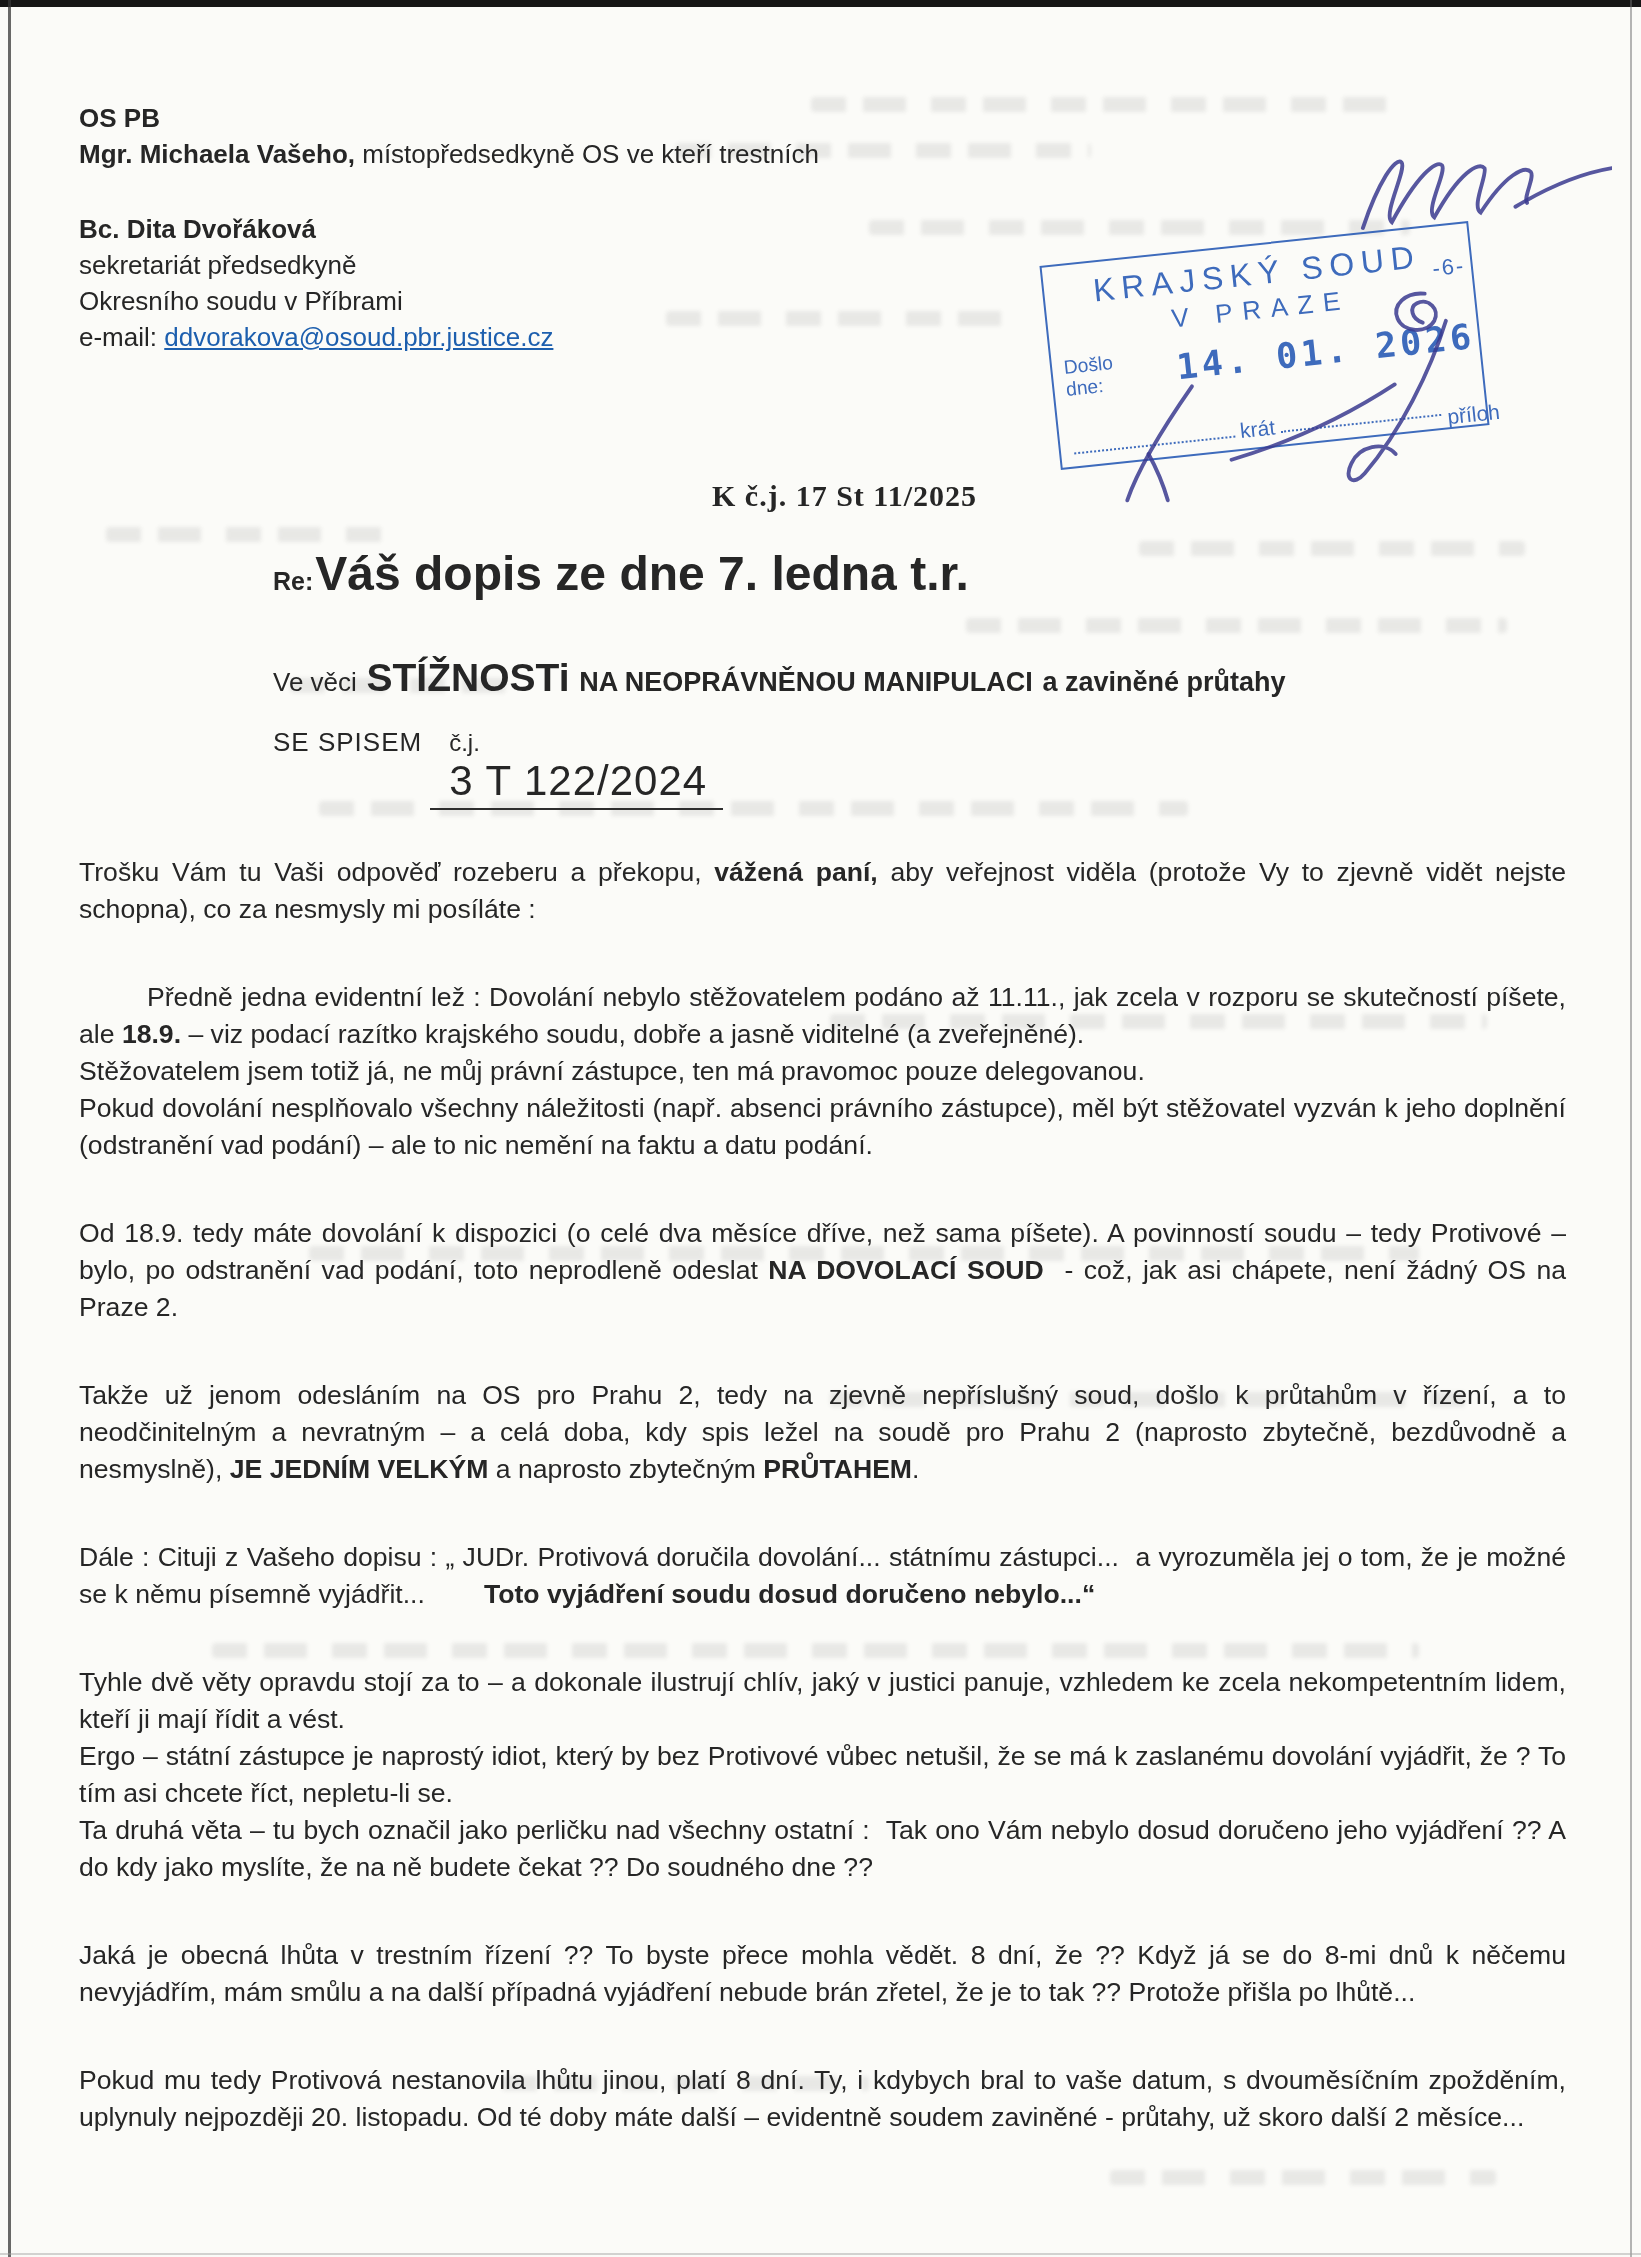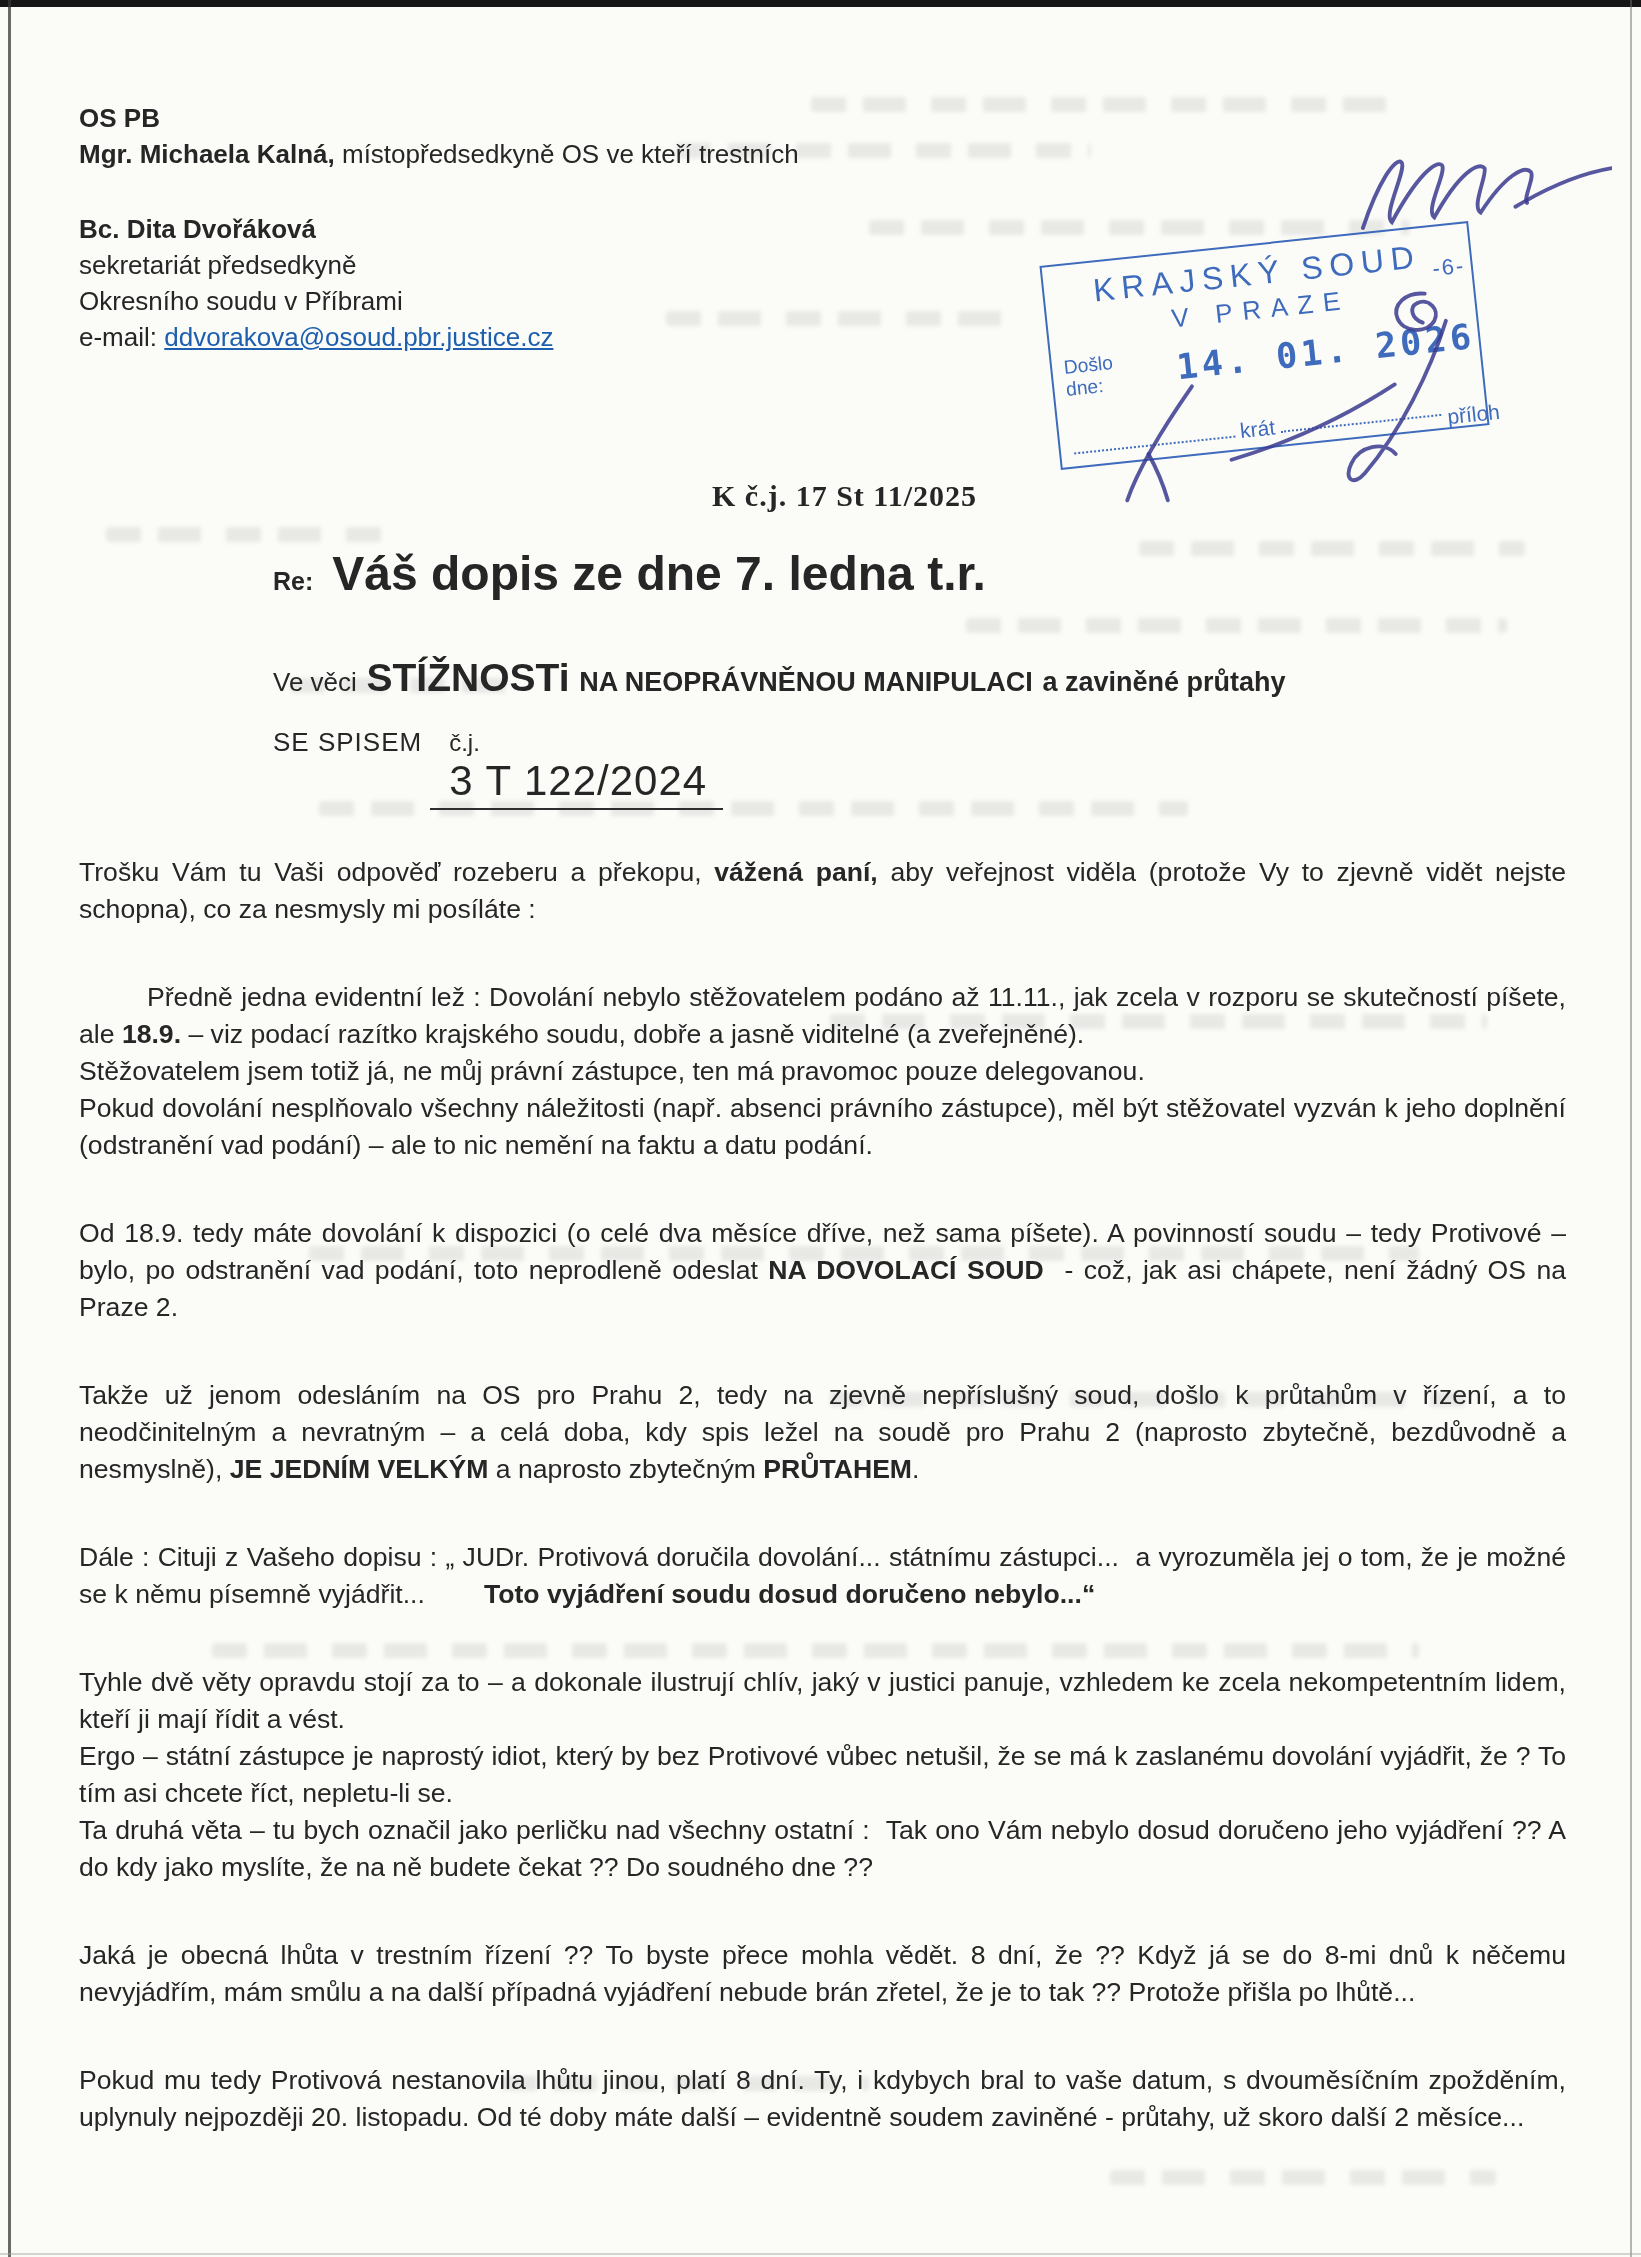--- a/index.html
+++ b/index.html
@@ -57,21 +57,21 @@
   .handwriting path{stroke:var(--handwriting-ink);stroke-width:4;fill:none;stroke-linecap:round;opacity:.85;}
 
   
   .reference{
     position:absolute;left:712px;top:479px;
     font-family:"Liberation Serif", serif;font-weight:bold;font-size:30px;letter-spacing:1px;
   }
 
   
   .subject{position:absolute;left:273px;top:546px;}
-  .subject-row1{display:flex;align-items:baseline;gap:19px;}
+  .subject-row1{display:flex;align-items:baseline;gap:2px;}
   .re-label{font-size:25px;font-weight:600;}
   .re-title{font-size:48px;font-weight:bold;white-space:nowrap;}
   .subject-row2{margin-top:15.4px;display:flex;align-items:baseline;gap:9.7px;white-space:nowrap;}
   .ve-veci{font-size:26px;}
   .stiznosti{font-size:39px;font-weight:bold;margin-top:40px;}
   .manipulaci,.prutahy{font-size:27px;font-weight:bold;}
   .subject-row3{margin-top:27px;display:flex;align-items:baseline;}
   .se-spisem{font-size:26px;letter-spacing:1px;}
   .cj-wrap{display:inline-flex;align-items:baseline;border-bottom:2.9px solid #2e2e2e;padding:0 15.4px 2.9px 7.7px;margin-left:7.7px;flex-direction:column;}
   .cj-label{font-size:24px;}
@@ -105,21 +105,21 @@
 <div class="ghost" style="left:319px;top:801px;width:869px;"></div>
 <div class="ghost" style="left:830px;top:1014px;width:657px;"></div>
 <div class="ghost" style="left:309px;top:1246px;width:1110px;"></div>
 <div class="ghost" style="left:830px;top:1392px;width:637px;"></div>
 <div class="ghost" style="left:212px;top:1643px;width:1207px;"></div>
 <div class="ghost" style="left:502px;top:2076px;width:367px;"></div>
 <div class="ghost" style="left:1110px;top:2170px;width:386px;"></div>
 
 <div class="sender">
   <div class="b">OS PB</div>
-  <div><span class="b">Mgr. Michaela Kalná,</span><span> místopředsedkyně OS ve kteří trestních</span></div>
+  <div><span class="b">Mgr. Michaela Vašeho,</span><span> místopředsedkyně OS ve kteří trestních</span></div>
   <div class="gap"></div>
   <div class="b">Bc. Dita Dvořáková</div>
   <div>sekretariát předsedkyně</div>
   <div>Okresního soudu v Příbrami</div>
   <div><span>e-mail: </span><span class="email-link">ddvorakova@osoud.pbr.justice.cz</span></div>
 </div>
 
 <div class="stamp">
   <div class="stamp-title">KRAJSKÝ SOUD</div>
   <div class="stamp-subtitle">V PRAZE</div>

